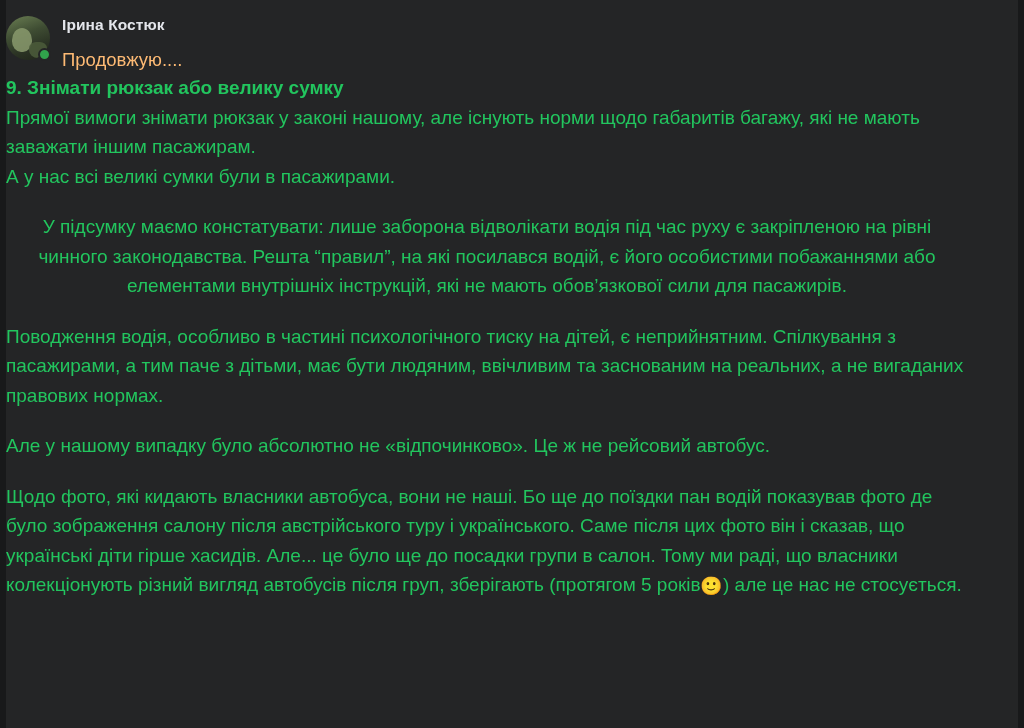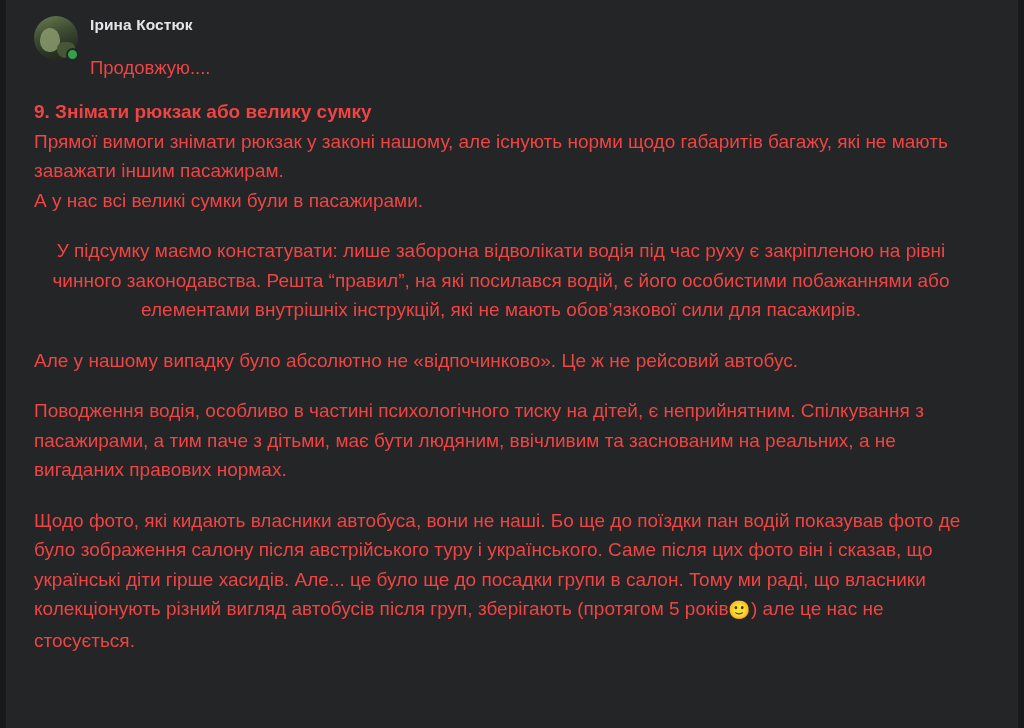--- a/index.html
+++ b/index.html
@@ -12,21 +12,21 @@
     height: 728px;
     overflow: hidden;
     font-family: "Liberation Sans", sans-serif;
     color: #e4e6eb;
   }
   .post {
     position: relative;
     width: 1024px;
     height: 728px;
     box-sizing: border-box;
-    padding: 14px 56px 0 34px;
+    padding: 14px 56px 0 6px;
     background: #242526;
   }
   .header-row {
     display: flex;
     align-items: flex-start;
     gap: 12px;
   }
   .avatar-wrap {
     position: relative;
     width: 44px;
@@ -81,28 +81,27 @@
   .author-name {
     font-size: 15.5px;
     font-weight: bold;
     color: #e4e6eb;
     line-height: 20px;
     letter-spacing: .1px;
   }
   .lead-line {
     font-size: 18.5px;
     line-height: 26px;
-    color: #ef4444;
-    margin-top: 20px;
+    color: #fdba74;
+    margin-top: 12px;
   }
   .body {
-    margin-top: 16px;
     font-size: 19px;
     line-height: 29.5px;
-    color: #ef4444;
+    color: #22c55e;
   }
   .para {
     margin: 0 0 21px 0;
   }
   .para:last-child {
     margin-bottom: 0;
   }
   .para.tight {
     margin-bottom: 0;
   }
@@ -152,20 +151,20 @@
   <div class="body">
 
     <div class="para tight">
       <span class="heading-line">9. Знімати рюкзак або велику сумку</span>
       <span>Прямої вимоги знімати рюкзак у законі нашому, але існують норми щодо габаритів багажу, які не мають заважати іншим пасажирам.</span><br>
       <span>А у нас всі великі сумки були в пасажирами.</span>
     </div>
 
     <p class="para" style="margin-top:21px;text-align:center;">У підсумку маємо констатувати: лише заборона відволікати водія під час руху є закріпленою на рівні чинного законодавства. Решта “правил”, на які посилався водій, є його особистими побажаннями або елементами внутрішніх інструкцій, які не мають обов’язкової сили для пасажирів.</p>
 
+    <p class="para">Поводження водія, особливо в частині психологічного тиску на дітей, є неприйнятним. Спілкування з пасажирами, а тим паче з дітьми, має бути людяним, ввічливим та заснованим на реальних, а не вигаданих правових нормах.</p>
+
     <p class="para">Але у нашому випадку було абсолютно не «відпочинково». Це ж не рейсовий автобус.</p>
-
-    <p class="para">Поводження водія, особливо в частині психологічного тиску на дітей, є неприйнятним. Спілкування з пасажирами, а тим паче з дітьми, має бути людяним, ввічливим та заснованим на реальних, а не вигаданих правових нормах.</p>
 
     <p class="para"><span>Щодо фото, які кидають власники автобуса, вони не наші. Бо ще до поїздки пан водій показував фото де було зображення салону після австрійського туру і українського. Саме після цих фото він і сказав, що українські діти гірше хасидів. Але... це було ще до посадки групи в салон. Тому ми раді, що власники колекціонують різний вигляд автобусів після груп, зберігають (протягом 5 років</span><span class="emoji">🙂</span><span>) але це нас не стосується.</span></p>
 
   </div>
 </div>
 
 </body></html>

